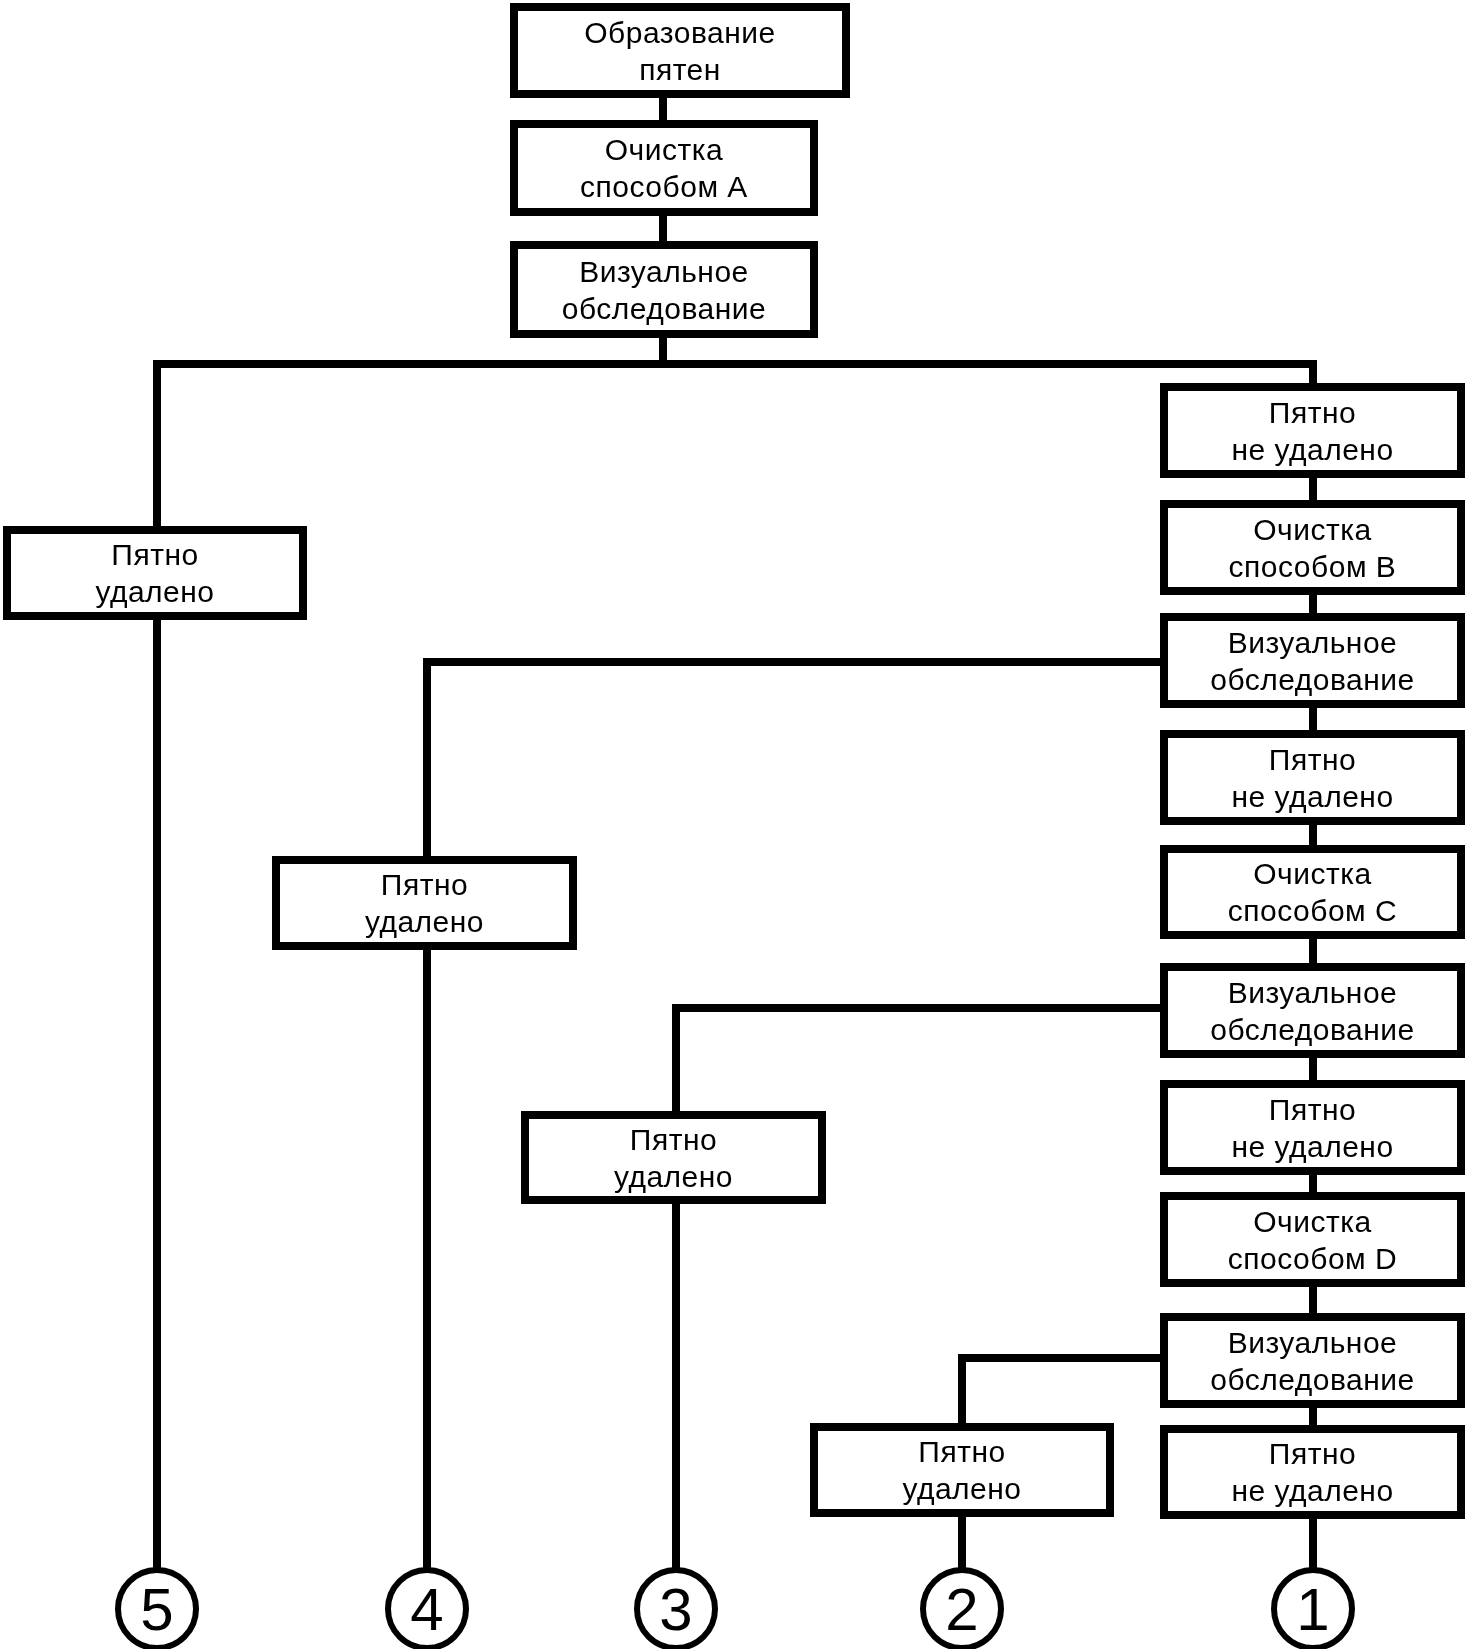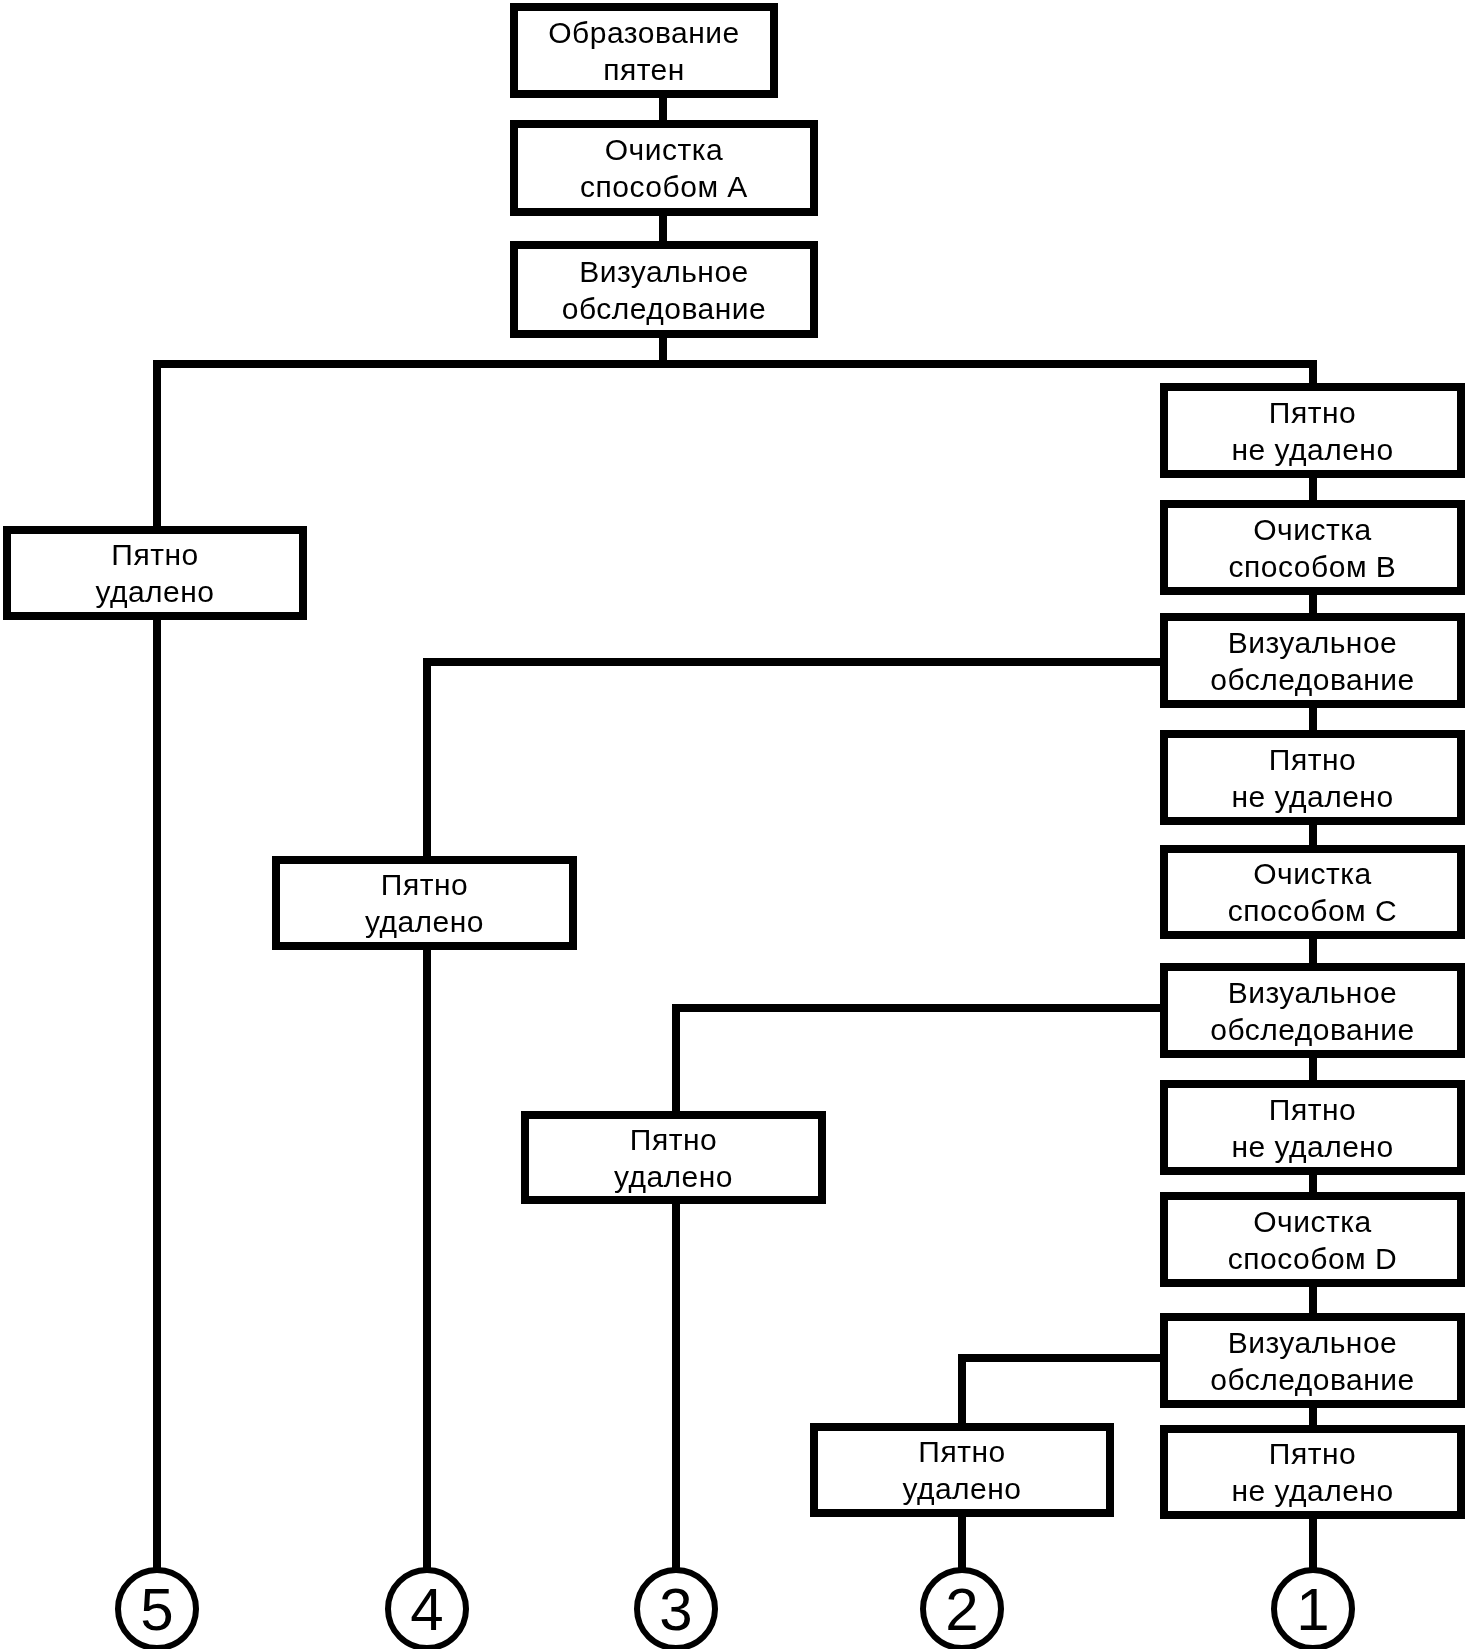--- a/index.html
+++ b/index.html
@@ -80,21 +80,21 @@
   <div class="line" style="left:672px; top:1004px; width:488px; height:8px;"></div>
   <div class="line" style="left:672px; top:1004px; width:8px; height:107px;"></div>
   <div class="line" style="left:958px; top:1354px; width:202px; height:8px;"></div>
   <div class="line" style="left:958px; top:1354px; width:8px; height:69px;"></div>
 
   <div class="line" style="left:153px; top:618px;  width:8px; height:951px;"></div>
   <div class="line" style="left:423px; top:948px;  width:8px; height:621px;"></div>
   <div class="line" style="left:672px; top:1202px; width:8px; height:367px;"></div>
   <div class="line" style="left:958px; top:1515px; width:8px; height:54px;"></div>
 
-  <div class="box" style="left:510px; top:3px;   width:268px; height:95px;">Образование
+  <div class="box" style="left:510px; top:3px;   width:340px; height:95px;">Образование
 пятен</div>
   <div class="box" style="left:510px; top:120px; width:308px; height:96px;">Очистка
 способом A</div>
   <div class="box" style="left:510px; top:241px; width:308px; height:97px;">Визуальное
 обследование</div>
 
   <div class="box" style="left:3px;   top:526px;  width:304px; height:94px;">Пятно
 удалено</div>
   <div class="box" style="left:272px; top:856px;  width:305px; height:94px;">Пятно
 удалено</div>

